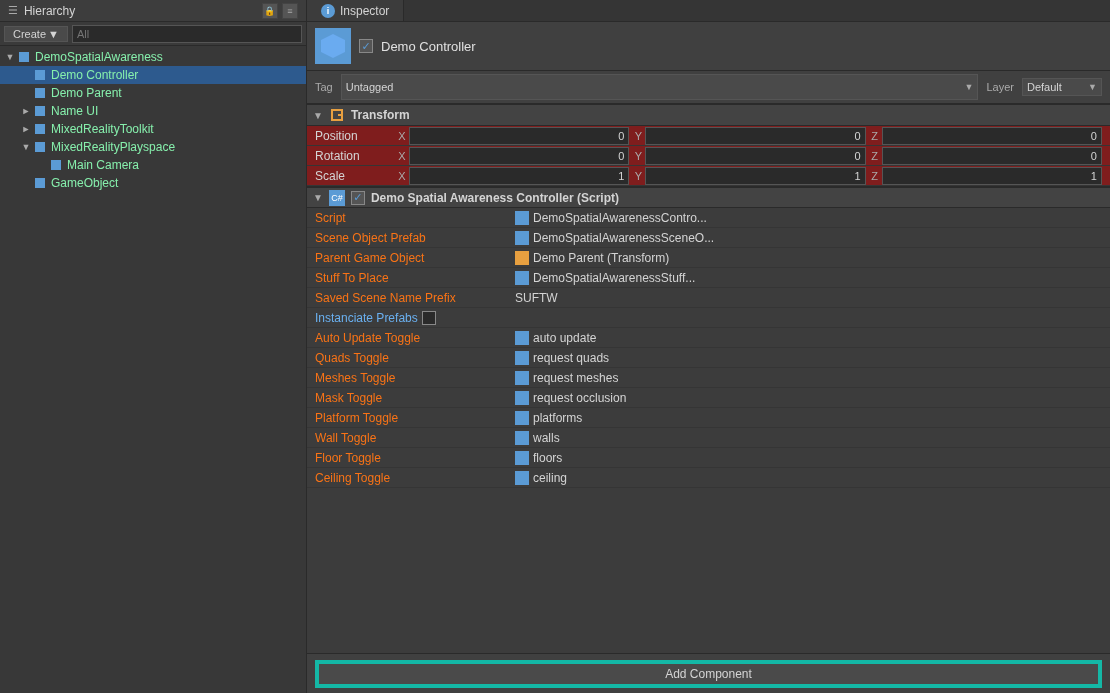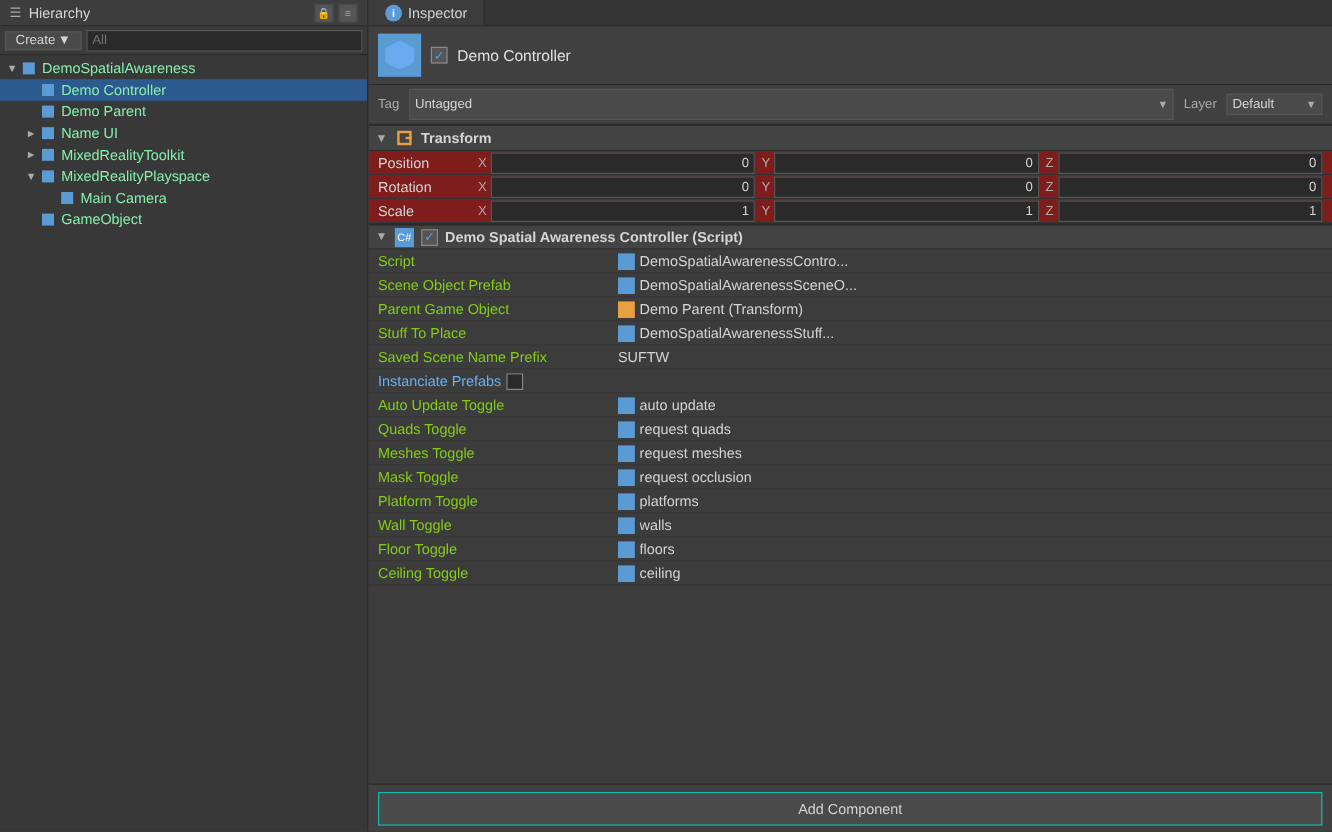--- a/index.html
+++ b/index.html
@@ -423,21 +423,21 @@
       display: flex;
       align-items: center;
       height: 20px;
       padding: 0 8px;
       border-bottom: 1px solid #353535;
       background: #3c3c3c;
     }
 
     .comp-label {
       width: 200px;
-      color: #84cc16;
+      color: #f97316;
       font-size: 12px;
     }
 
     .comp-value {
       flex: 1;
       color: #d4d4d4;
       font-size: 12px;
       display: flex;
       align-items: center;
       gap: 4px;
@@ -488,21 +488,21 @@
       align-items: center;
       justify-content: center;
       padding: 0 8px;
       flex-shrink: 0;
     }
 
     .add-component-btn {
       width: 100%;
       height: 28px;
       background: #4a4a4a;
-      border: 1px solid #14b8a6;
+      border: 4px solid #14b8a6;
       color: #d4d4d4;
       font-size: 12px;
       cursor: pointer;
       display: flex;
       align-items: center;
       justify-content: center;
     }
 
     
     ::-webkit-scrollbar {

